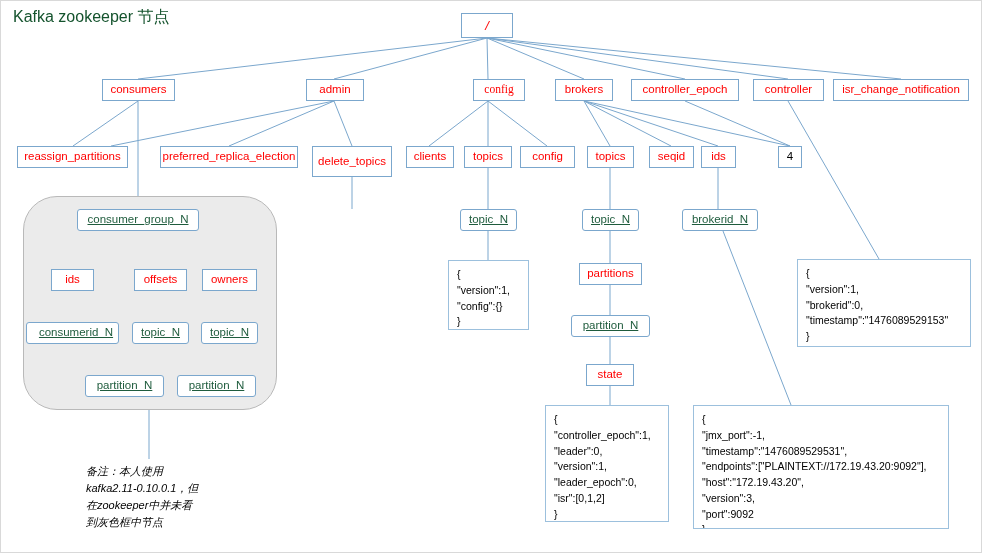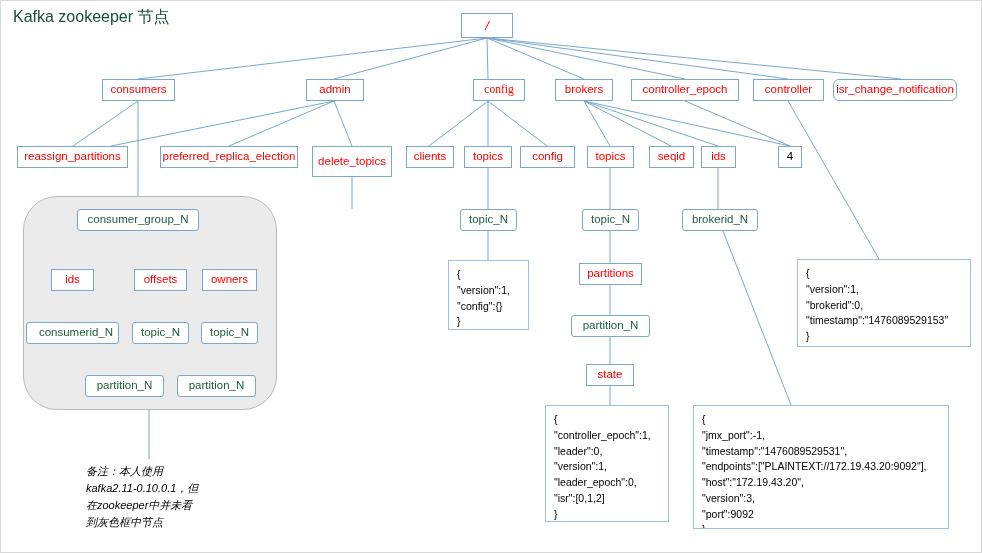--- a/index.html
+++ b/index.html
@@ -29,20 +29,21 @@
     font-size:11.5px;
     line-height:1;
     display:flex;align-items:center;justify-content:center;
     white-space:nowrap;
     text-align:center;
   }
   .node.rounded{
     border-radius:3px;
     color:#1f5c3d;
     border-color:#7ba7cd;
+    text-decoration:underline;
   }
   .node.black{color:#000000;}
   .node.root{font-style:italic;font-size:13px;}
   
   .jsonbox{
     position:absolute;
     box-sizing:border-box;
     background:#ffffff;
     border:1px solid #9cc0dd;
     color:#000000;
@@ -150,21 +151,21 @@
   <div class="greygroup" style="left:22px;top:195px;width:254px;height:214px;"></div>
 
   <div class="node root" style="left:460px;top:12px;width:52px;height:25px;">/</div>
 
   <div class="node" style="left:101px;top:78px;width:73px;height:22px;">consumers</div>
   <div class="node" style="left:305px;top:78px;width:58px;height:22px;">admin</div>
   <div class="node" style="left:472px;top:78px;width:52px;height:22px;font-family:Liberation Serif, serif;">config</div>
   <div class="node" style="left:554px;top:78px;width:58px;height:22px;">brokers</div>
   <div class="node" style="left:630px;top:78px;width:108px;height:22px;">controller_epoch</div>
   <div class="node" style="left:752px;top:78px;width:71px;height:22px;">controller</div>
-  <div class="node" style="left:832px;top:78px;width:124px;height:22px;border-radius:6px;">isr_change_notification</div>
+  <div class="node" style="left:832px;top:78px;width:136px;height:22px;">isr_change_notification</div>
 
   <div class="node" style="left:16px;top:145px;width:111px;height:22px;">reassign_partitions</div>
   <div class="node" style="left:159px;top:145px;width:138px;height:22px;">preferred_replica_election</div>
   <div class="node" style="left:311px;top:145px;width:80px;height:31px;">delete_topics</div>
   <div class="node" style="left:405px;top:145px;width:48px;height:22px;">clients</div>
   <div class="node" style="left:463px;top:145px;width:48px;height:22px;">topics</div>
   <div class="node" style="left:519px;top:145px;width:55px;height:22px;">config</div>
   <div class="node" style="left:586px;top:145px;width:47px;height:22px;">topics</div>
   <div class="node" style="left:648px;top:145px;width:45px;height:22px;">seqid</div>
   <div class="node" style="left:700px;top:145px;width:35px;height:22px;">ids</div>

